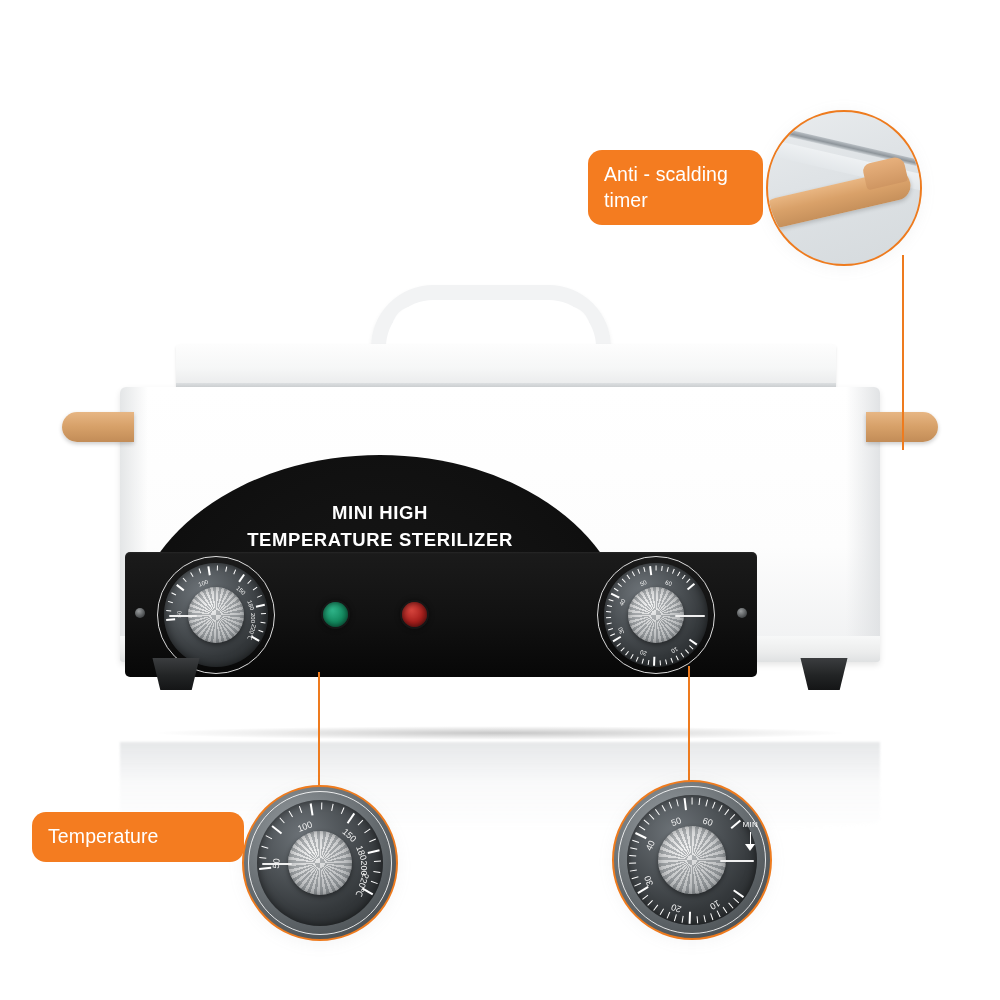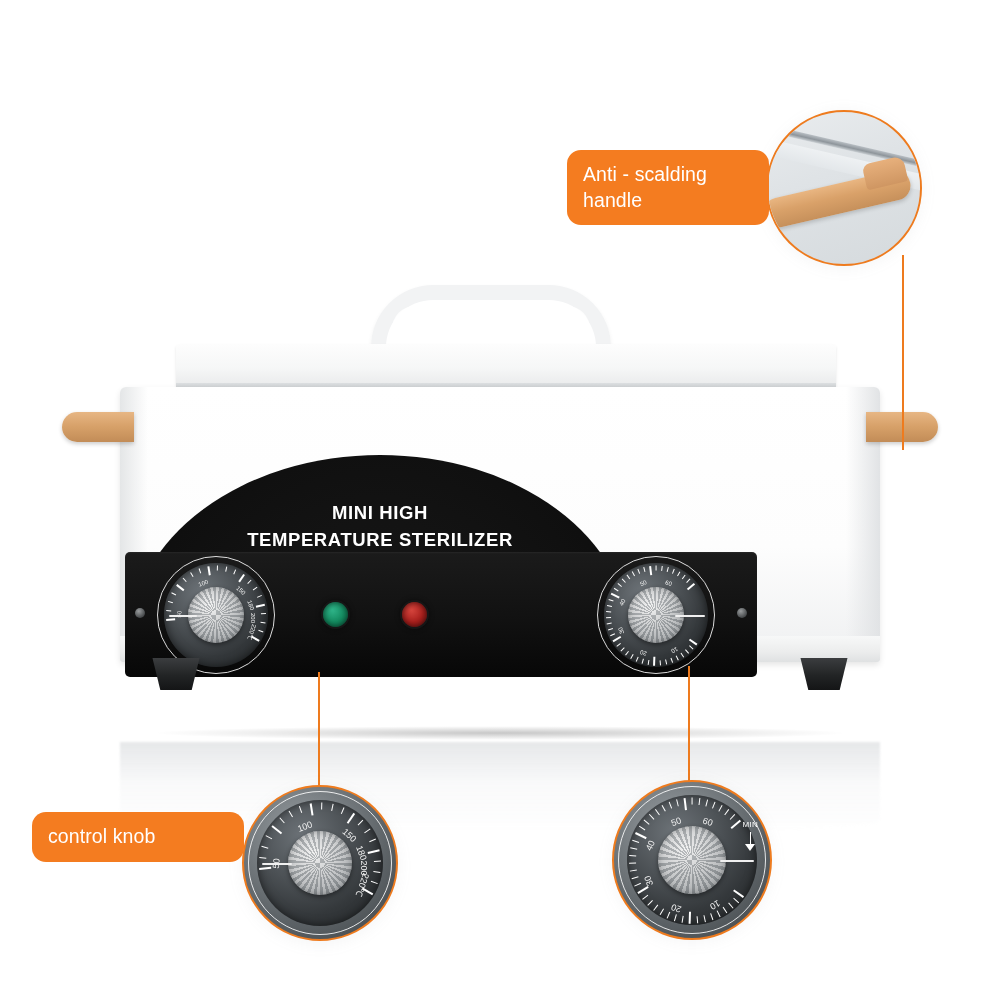--- a/index.html
+++ b/index.html
@@ -20,21 +20,21 @@
     border-radius:14px;
     color:#ffffff;
     padding:12px 16px;
     line-height:1.32;
     font-size:19.5px;
     letter-spacing:.1px;
     box-sizing:border-box;
     z-index:40;
   }
   .callout span{display:block;white-space:nowrap;}
-  #callout-handle{left:567px;top:150px;width:202px;}
+  #callout-handle{left:588px;top:150px;width:175px;}
   #callout-temp{left:32px;top:812px;width:212px;}
   #callout-timer{left:788px;top:812px;width:186px;}
 
   
   .leader{position:absolute;background:#EE7B1E;z-index:12;}
   #leader-handle{left:902px;top:255px;width:2px;height:195px;}
   #leader-temp{left:318px;top:672px;width:2px;height:114px;}
   #leader-timer{left:688px;top:666px;width:2px;height:120px;}
 
   
@@ -485,21 +485,21 @@
       <div class="cap" style="inset:40px;"></div>
       <div class="pointer" style="right:12px;top:50%;width:34px;"></div>
       <div class="minarrow" id="min-arrow" style="right:8px;top:34px;">MIN</div>
       <div style="position:absolute;right:15px;top:46px;width:1.5px;height:14px;background:#fff;"></div>
       <div style="position:absolute;right:11px;top:58px;width:0;height:0;border-left:5px solid transparent;border-right:5px solid transparent;border-top:7px solid #fff;"></div>
     </div>
   </div>
 
   <div class="callout" id="callout-handle">
     <span>Anti - scalding</span>
-    <span>handle</span>
+    <span>timer</span>
   </div>
 
   <div class="callout" id="callout-temp">
-    <span>control knob</span>
+    <span>Temperature</span>
   </div>
 
 
 </div>
 
 </body></html>

